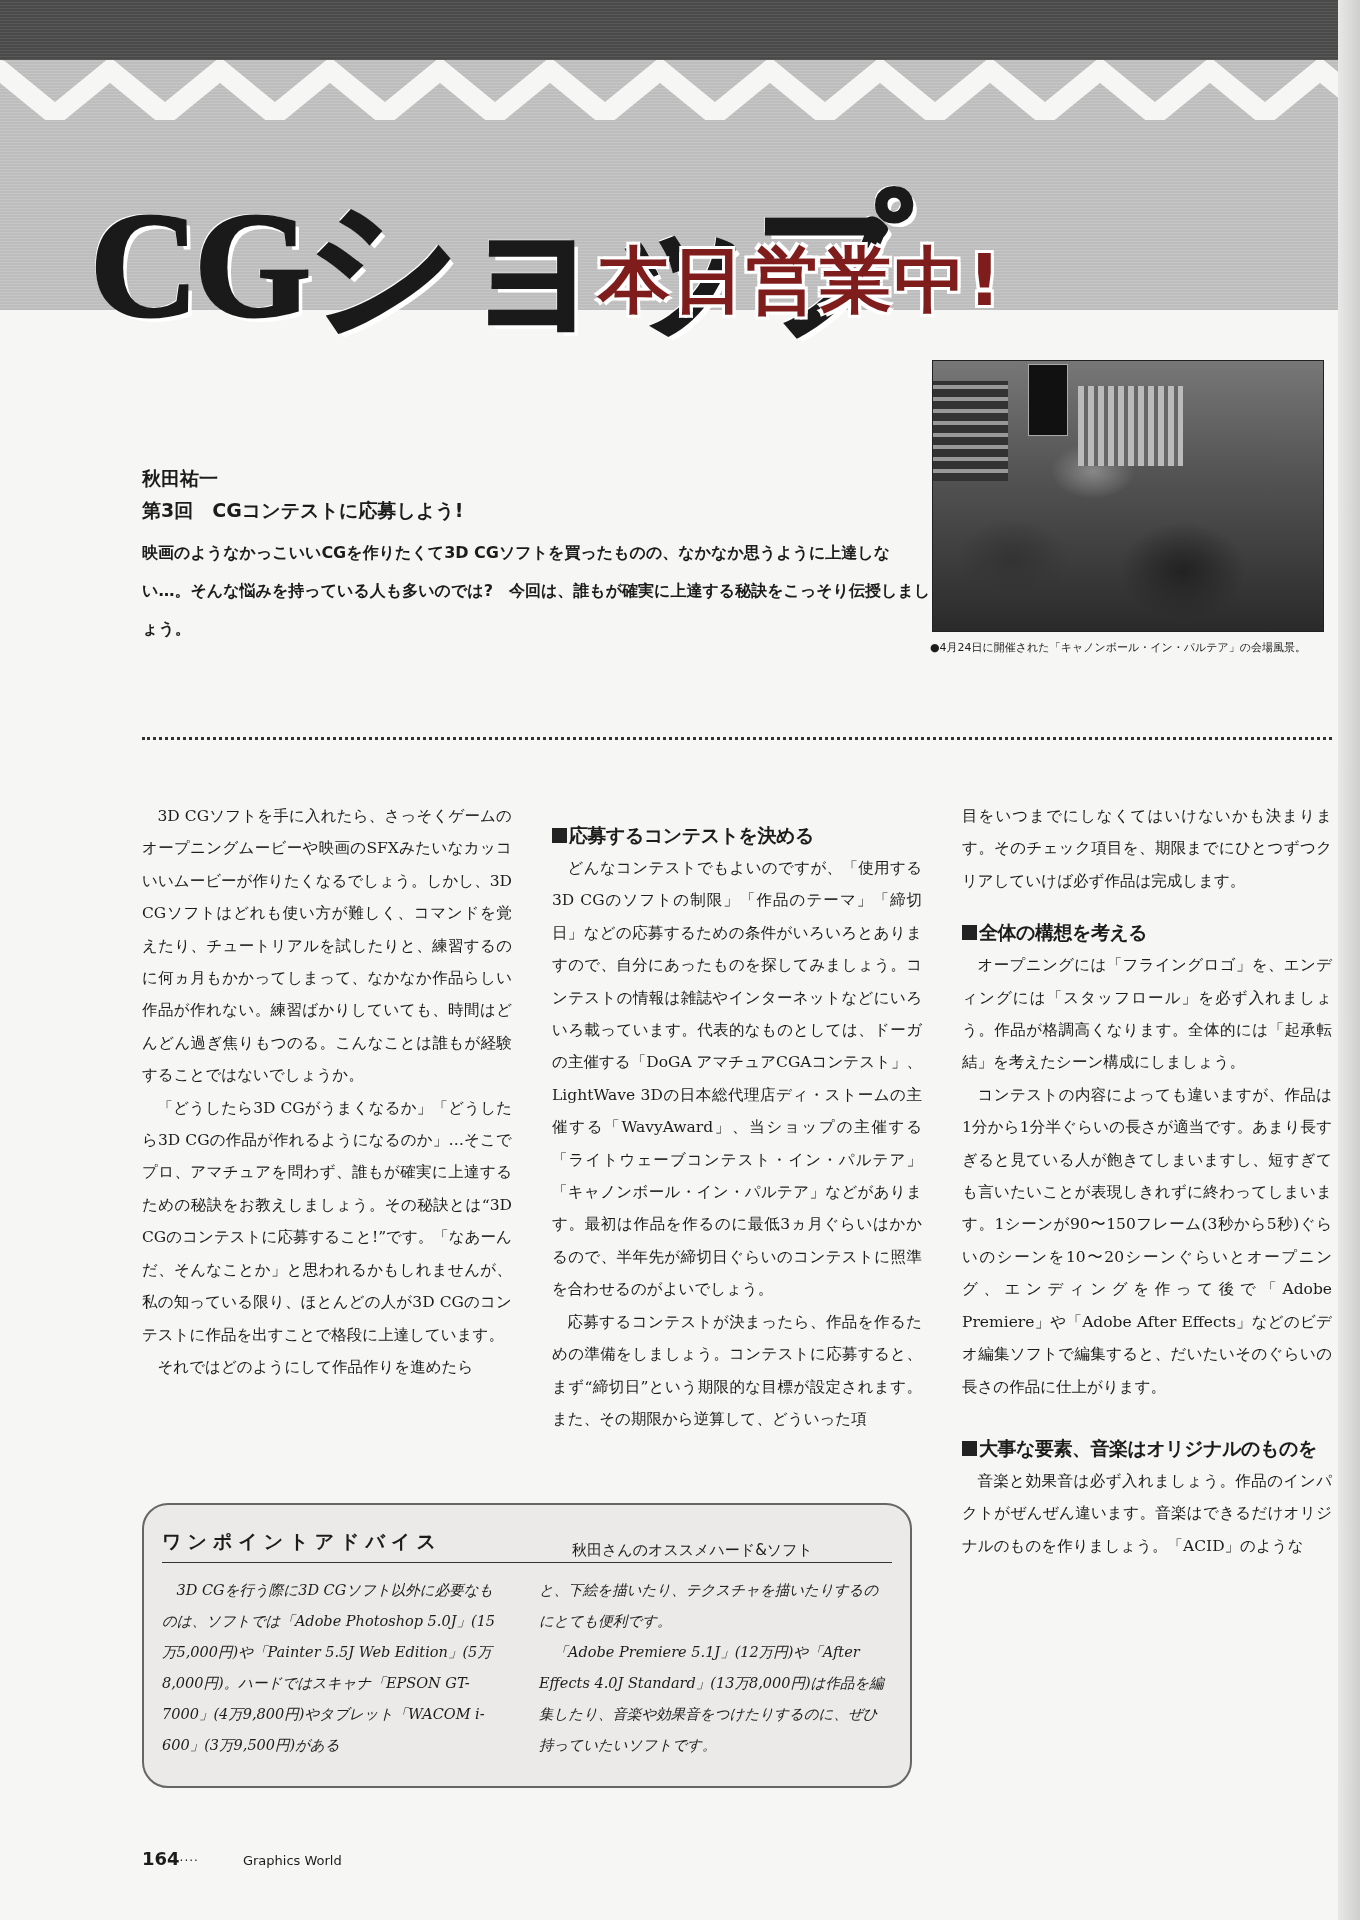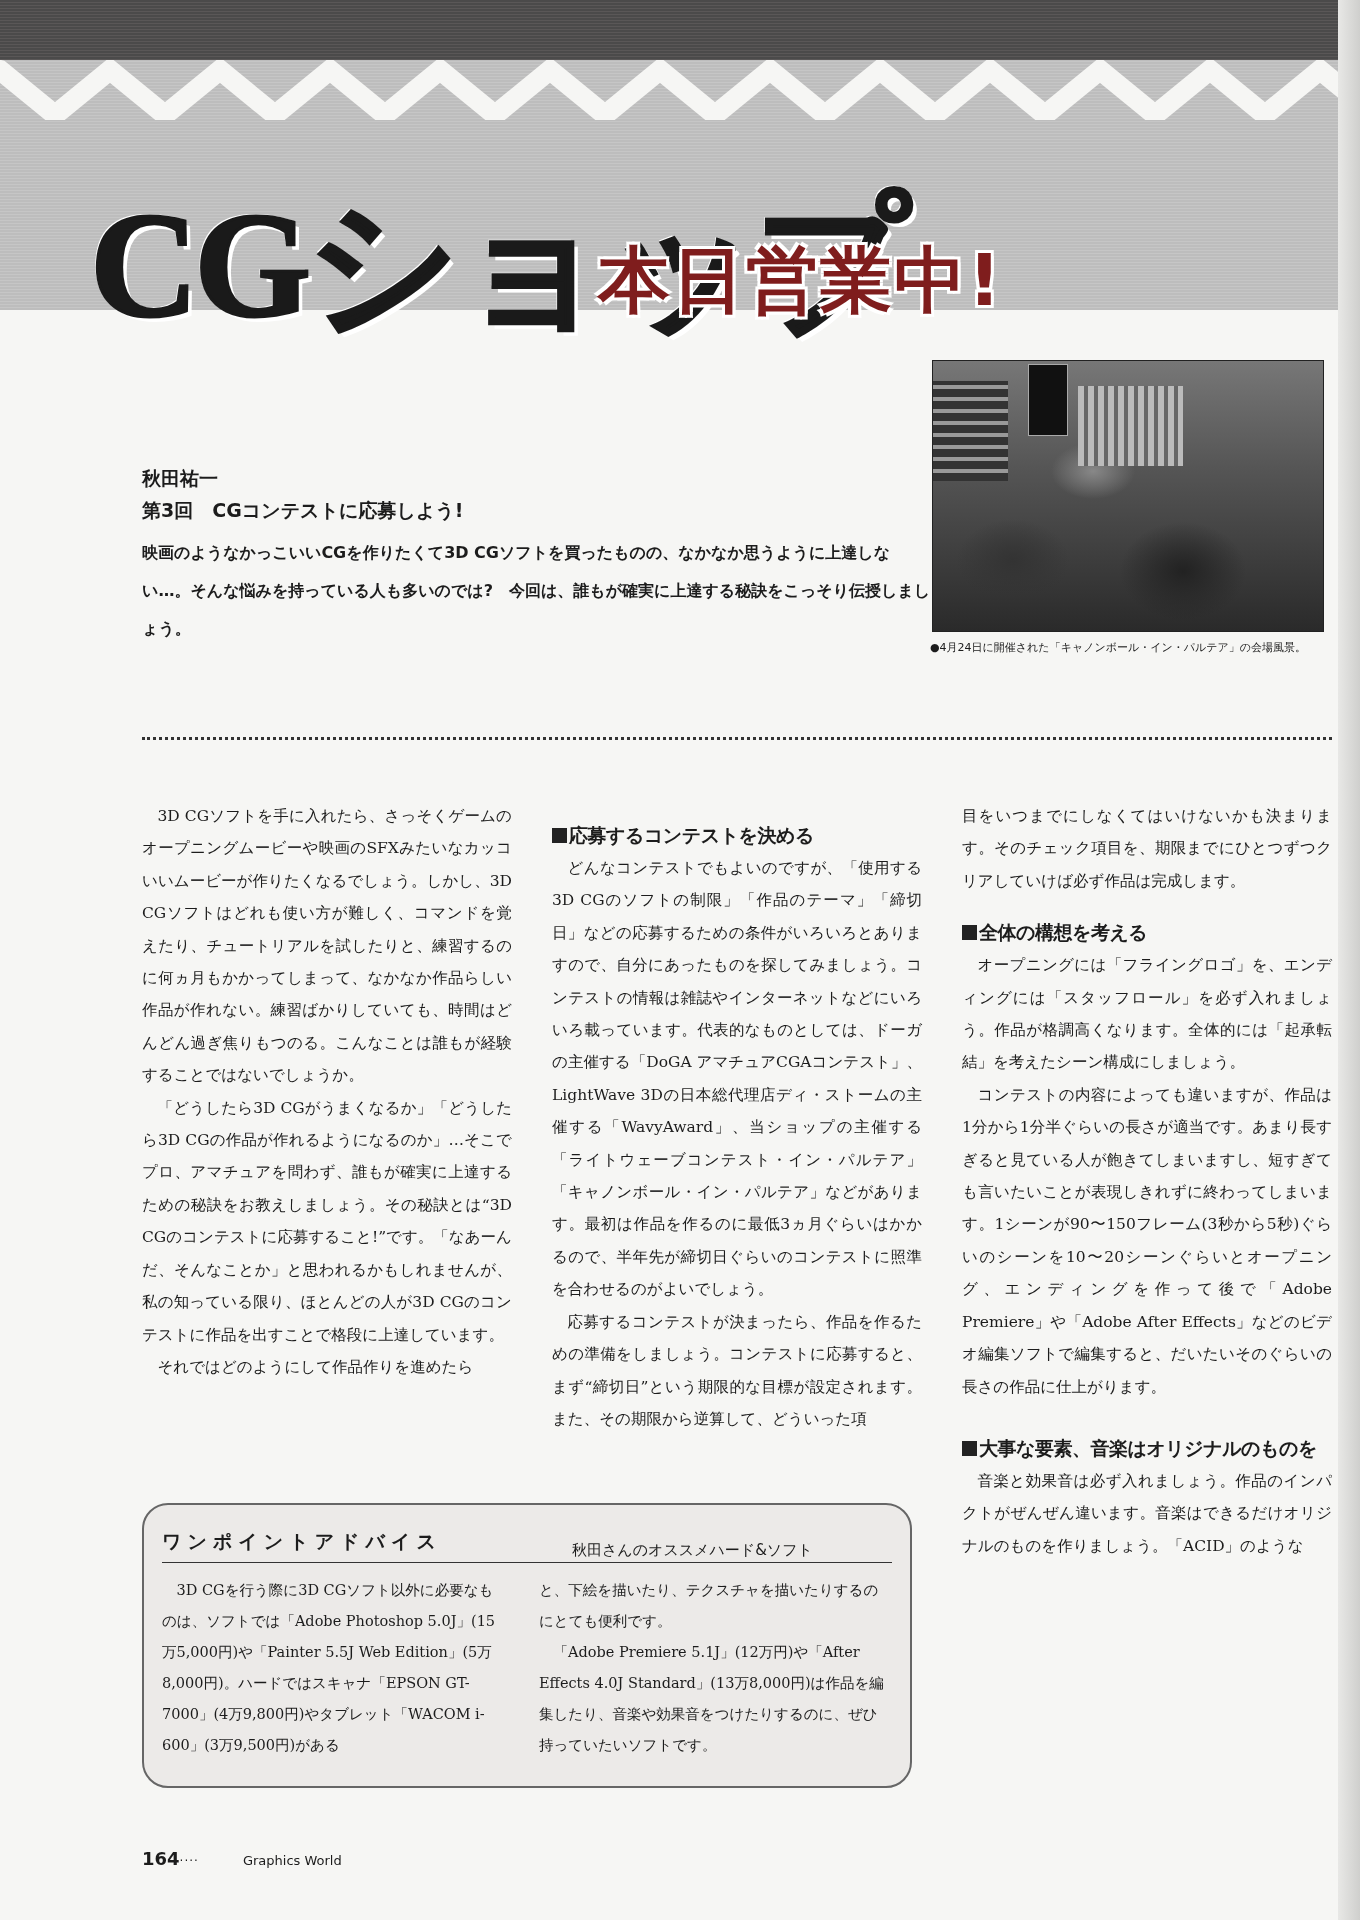--- a/index.html
+++ b/index.html
@@ -65,21 +65,21 @@
   
   .advice { position: absolute; left: 142px; top: 1503px; width: 770px; height: 285px;
     border: 2px solid #666; border-radius: 26px; background: #eceae8; }
   .advice-head { position: absolute; left: 18px; top: 24px; width: 730px; height: 34px;
     border-bottom: 1px solid #333; }
   .advice-title { position: absolute; left: 0; top: 0; font-family: "DejaVu Sans", sans-serif;
     font-weight: bold; font-size: 19px; letter-spacing: 6px; }
   .advice-sub { position: absolute; left: 410px; top: 12px; font-family: "DejaVu Sans", sans-serif;
     font-size: 15px; }
   .advice-col { position: absolute; top: 70px; width: 345px; font-size: 14.5px; line-height: 31px; }
-  .advice-col p { text-indent: 1em; }
+  .advice-col p { text-indent: 1em; font-style: italic; }
   .advice-col p.noindent { text-indent: 0; }
   .ac1 { left: 18px; }
   .ac2 { left: 395px; }
 
   .folio { position: absolute; left: 142px; top: 1848px; font-family: "DejaVu Sans", sans-serif; }
   .folio .num { font-weight: bold; font-size: 18px; }
   .folio .dots { font-size: 12px; letter-spacing: 1px; }
   .folio .mag { font-size: 13px; margin-left: 39px; }
 </style>
 </head>

